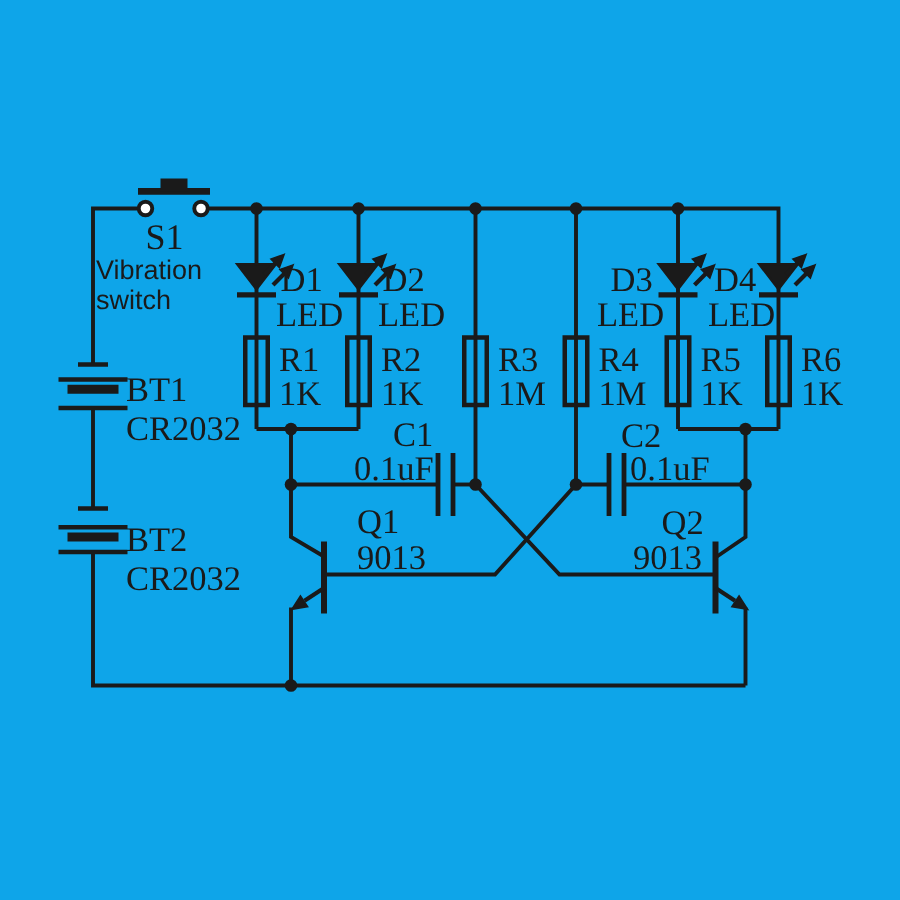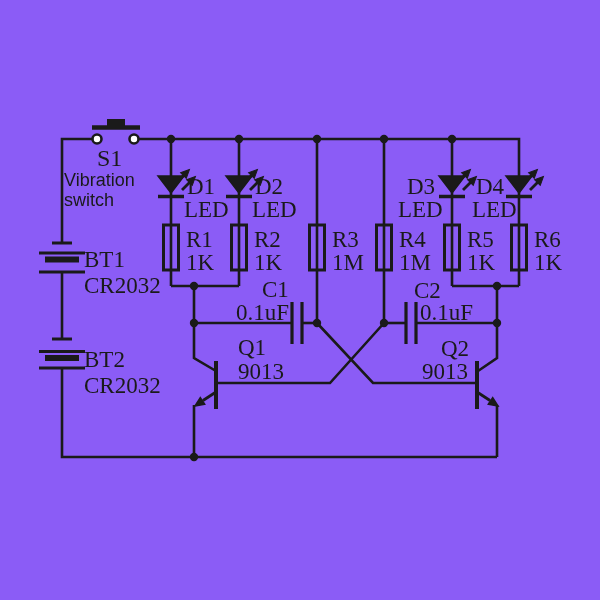--- a/index.html
+++ b/index.html
@@ -1,16 +1,16 @@
 <!DOCTYPE html>
 <html><head>
 <meta charset="utf-8">
 <style>
   html, body { margin: 0; padding: 0; background: #ffffff; }
-  .stage { width: 600px; height: 600px; position: relative; background: #8b5cf6; }
+  .stage { width: 600px; height: 600px; position: relative; background: #0ea5e9; }
   svg { display: block; }
   text { fill: #1a1a1a; }
   .ref  { font-family: "Liberation Serif", "DejaVu Serif", serif; font-size: 23px; }
   .ref-big { font-family: "Liberation Serif", "DejaVu Serif", serif; font-size: 24px; }
   .desc { font-family: "Liberation Sans", "DejaVu Sans", sans-serif; font-size: 18px; }
   .wire { stroke: #1a1a1a; stroke-width: 2.6; fill: none; }
   .comp { stroke: #1a1a1a; fill: none; }
 </style>
 </head>
 <body>

